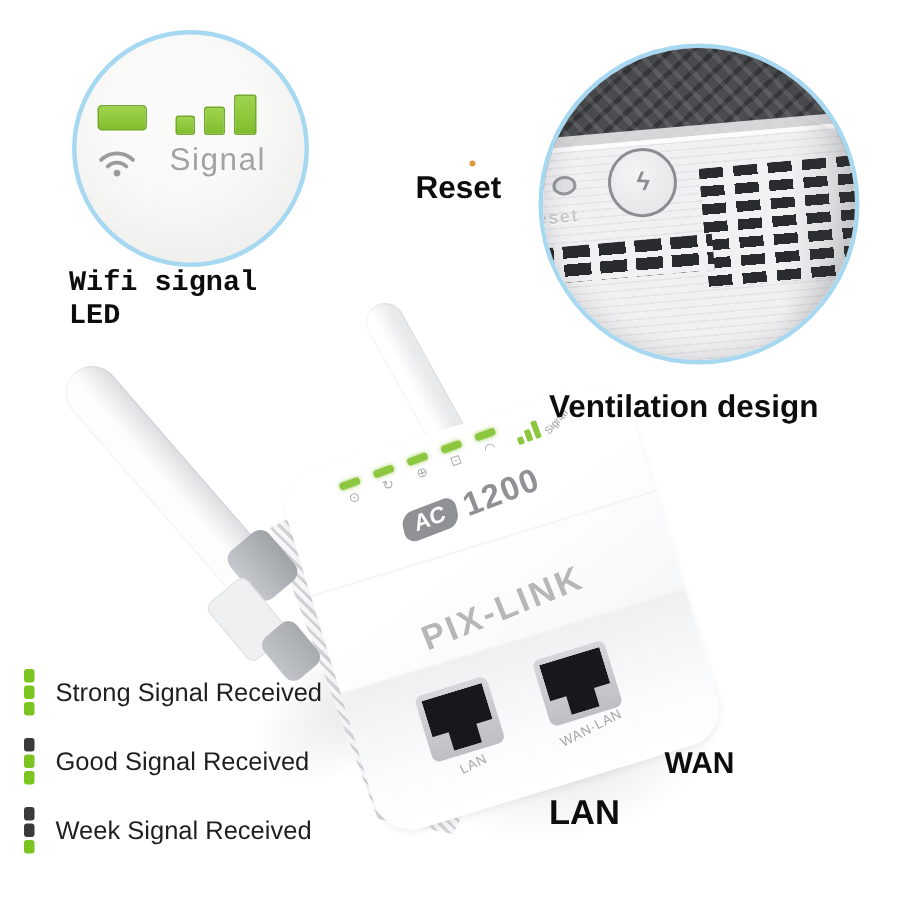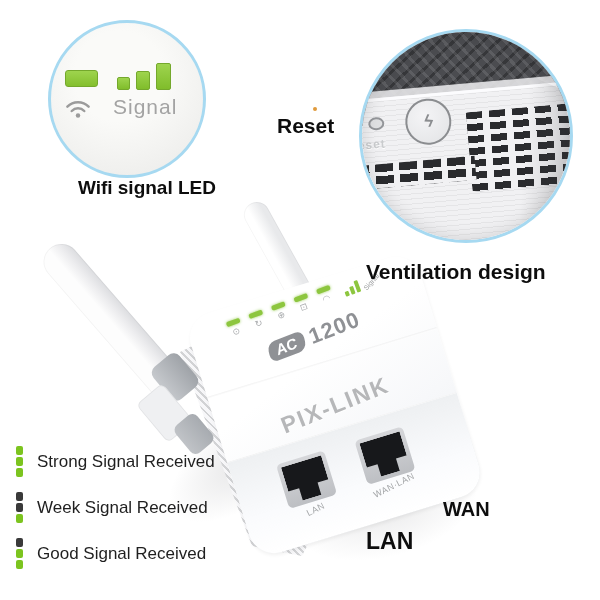--- a/index.html
+++ b/index.html
@@ -24,21 +24,21 @@
     background:linear-gradient(180deg,#9ed44e,#84bf2e);border:1px solid #74a82c;}
   .wifi-svg{position:absolute;left:12px;top:70px;}
   .c1-bars{position:absolute;left:66px;top:40px;display:flex;align-items:flex-end;gap:6px;height:27px;}
   .c1-bars i{display:block;background:linear-gradient(180deg,#9ed44e,#80bd2b);border:1px solid #74a82c;border-radius:2px;}
   .c1-b1{width:13px;height:13px;}
   .c1-b2{width:14px;height:19px;}
   .c1-b3{width:15px;height:27px;}
   .c1-signal{position:absolute;left:62px;top:72px;font-size:21px;color:#a3a3a3;letter-spacing:1px;}
 
   .caption{color:#0d0d0d;font-weight:700;}
-  .cap-wifi{left:46px;top:177px;width:170px;text-align:right;font-size:19px;}
+  .cap-wifi{left:46px;top:177px;width:170px;text-align:left;font-size:19px;font-family:Liberation Mono, monospace;}
   .cap-reset{left:277px;top:114px;font-size:21px;}
   .speck{left:313px;top:107px;width:4px;height:4px;border-radius:50%;background:#e09a3c;}
   .cap-vent{left:366px;top:260px;font-size:21px;}
   .cap-lan{left:366px;top:528px;font-size:23px;}
   .cap-wan{left:443px;top:498px;font-size:20px;}
 
   
   .circle2{left:359px;top:29px;width:214px;height:214px;border-radius:50%;
     border:3px solid var(--ring);background:#ececee;overflow:hidden;}
   .carbon{position:absolute;left:-18px;top:-24px;width:260px;height:108px;transform:rotate(-5deg);
@@ -246,26 +246,26 @@
     <span class="bar-stack">
       <i style="background: rgb(124, 196, 31);"></i>
         <i style="background: rgb(124, 196, 31);"></i>
         <i style="background: rgb(124, 196, 31);"></i>
     </span>
     <span class="legend-label">Strong Signal Received</span>
   </div>
   <div class="legend-row">
     <span class="bar-stack">
       <i style="background: rgb(58, 58, 58);"></i>
-        <i style="background: rgb(58, 58, 58);"></i>
+        <i style="background: rgb(124, 196, 31);"></i>
         <i style="background: rgb(124, 196, 31);"></i>
     </span>
-    <span class="legend-label">Week Signal Received</span>
+    <span class="legend-label">Good Signal Received</span>
   </div>
   <div class="legend-row">
     <span class="bar-stack">
       <i style="background: rgb(58, 58, 58);"></i>
-        <i style="background: rgb(124, 196, 31);"></i>
+        <i style="background: rgb(58, 58, 58);"></i>
         <i style="background: rgb(124, 196, 31);"></i>
     </span>
-    <span class="legend-label">Good Signal Received</span>
+    <span class="legend-label">Week Signal Received</span>
   </div>
 </div>
 
 </body></html>

